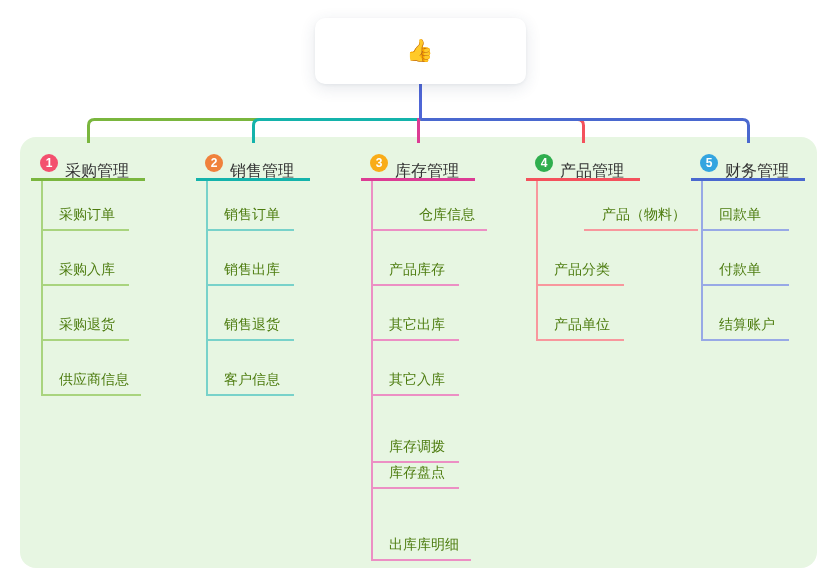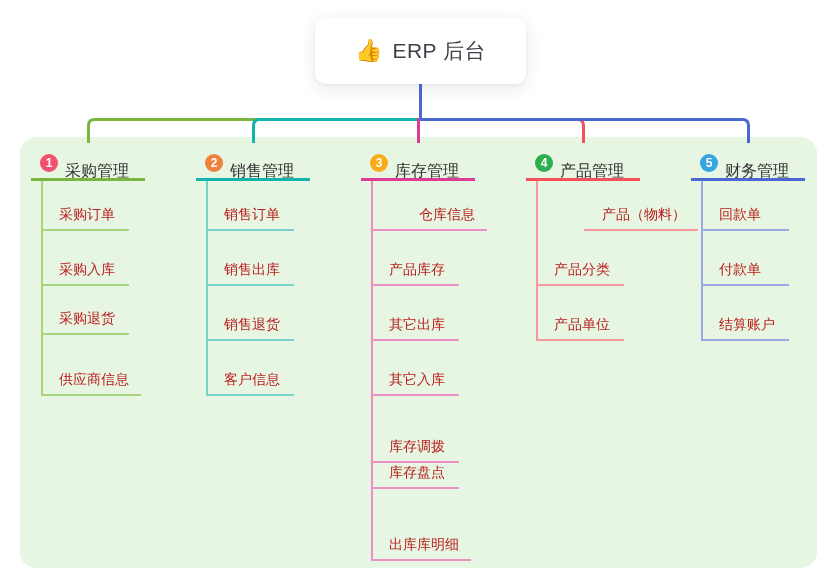--- a/index.html
+++ b/index.html
@@ -41,51 +41,50 @@
     color:#fff;font-size:12px;font-weight:bold;line-height:1;
   }
   .branch-label{font-size:16px;color:#333333;white-space:nowrap;margin-top:17px;}
   .children{position:relative;}
   .vline{position:absolute;left:10px;top:0;width:2px;}
   .child{
     position:absolute;left:10px;height:30px;box-sizing:border-box;
     display:flex;align-items:flex-end;
     padding:0 12px 5px 18px;min-width:88px;width:max-content;
     border-bottom:2px solid #eab308;
-    font-size:14px;color:#b91c1c;white-space:nowrap;
+    font-size:14px;color:#4d7c0f;white-space:nowrap;
   }
 </style>
 </head>
 <body style="background: rgb(255, 255, 255);">
 
 <div id="stage">
   <div id="panel" style="background: rgb(231, 246, 226);"></div>
   <svg id="wires" viewBox="0 0 839 588" xmlns="http://www.w3.org/2000/svg">
       <path d="M 420.5 119.5 H 94.5 Q 88.5 119.5 88.5 125.5 V 143" stroke="#7ab63e" stroke-width="3" fill="none"></path>
       <path d="M 420.5 119.5 H 259.5 Q 253.5 119.5 253.5 125.5 V 143" stroke="#14b3ab" stroke-width="3" fill="none"></path>
       <path d="M 420.5 119.5 H 577.5 Q 583.5 119.5 583.5 125.5 V 143" stroke="#f4515c" stroke-width="3" fill="none"></path>
       <path d="M 420.5 119.5 H 742.5 Q 748.5 119.5 748.5 125.5 V 143" stroke="#4a68cf" stroke-width="3" fill="none"></path>
       <path d="M 418.5 118 V 143" stroke="#dc3c94" stroke-width="3" fill="none"></path>
       <path d="M 420.5 83 V 119.5" stroke="#4f66d6" stroke-width="3" fill="none"></path>
     </svg>
   <div id="root-node">
     <span class="icon">👍</span>
-    <span class="title">ERP 后台</span>
   </div>
 
 <div class="branch" style="left: 31px;">
       <div class="branch-header" style="border-bottom-color: rgb(122, 182, 62);">
         <span class="badge" style="background: rgb(243, 80, 110);">1</span>
         <span class="branch-label">采购管理</span>
       </div>
       <div class="children">
         <div class="vline" style="background: rgb(169, 212, 126); height: 215px;"></div>
         <div class="child" style="top: 20px; border-bottom-color: rgb(169, 212, 126);">采购订单</div>
         <div class="child" style="top: 75px; border-bottom-color: rgb(169, 212, 126);">采购入库</div>
-        <div class="child" style="top: 124px; border-bottom-color: rgb(169, 212, 126);">采购退货</div>
+        <div class="child" style="top: 130px; border-bottom-color: rgb(169, 212, 126);">采购退货</div>
         <div class="child" style="top: 185px; border-bottom-color: rgb(169, 212, 126);">供应商信息</div>
       </div>
     </div>
     <div class="branch" style="left: 196px;">
       <div class="branch-header" style="border-bottom-color: rgb(20, 179, 171);">
         <span class="badge" style="background: rgb(240, 129, 60);">2</span>
         <span class="branch-label">销售管理</span>
       </div>
       <div class="children">
         <div class="vline" style="background: rgb(120, 210, 202); height: 215px;"></div>

